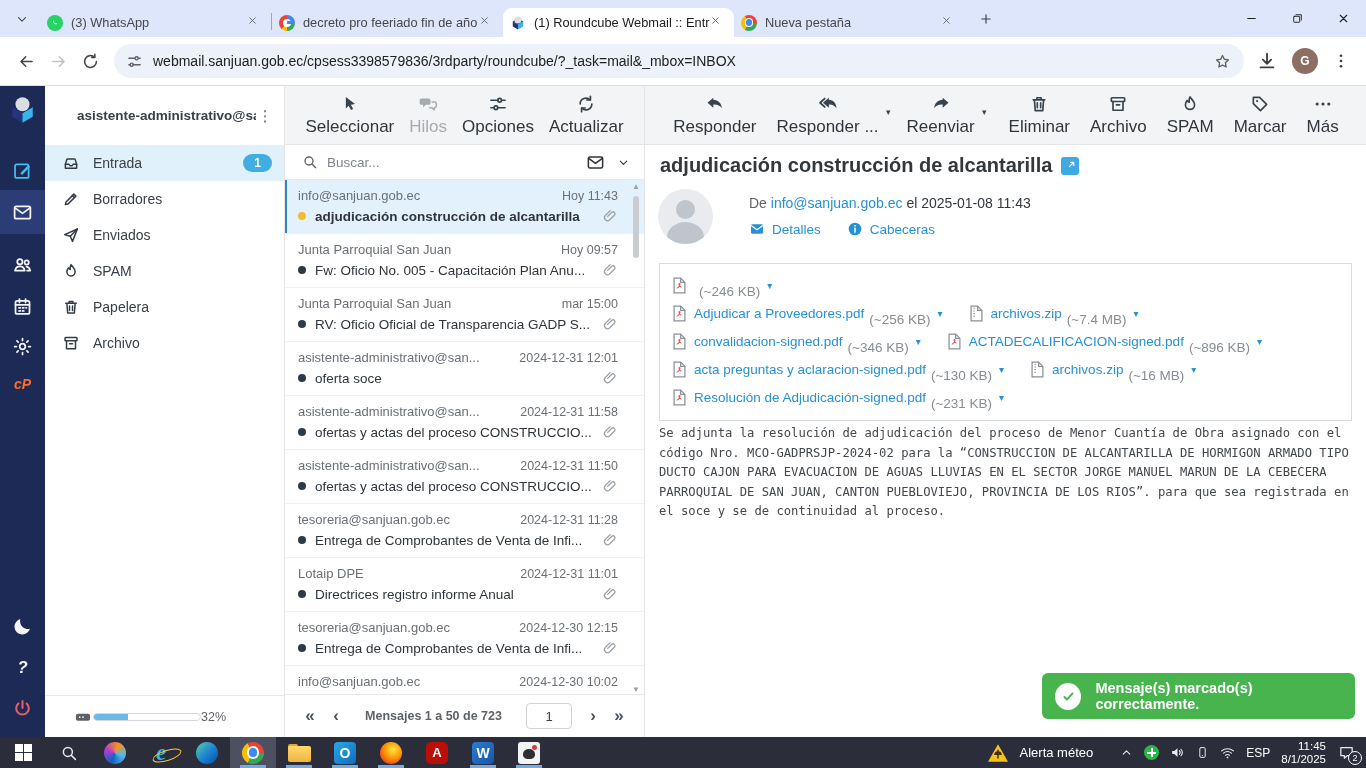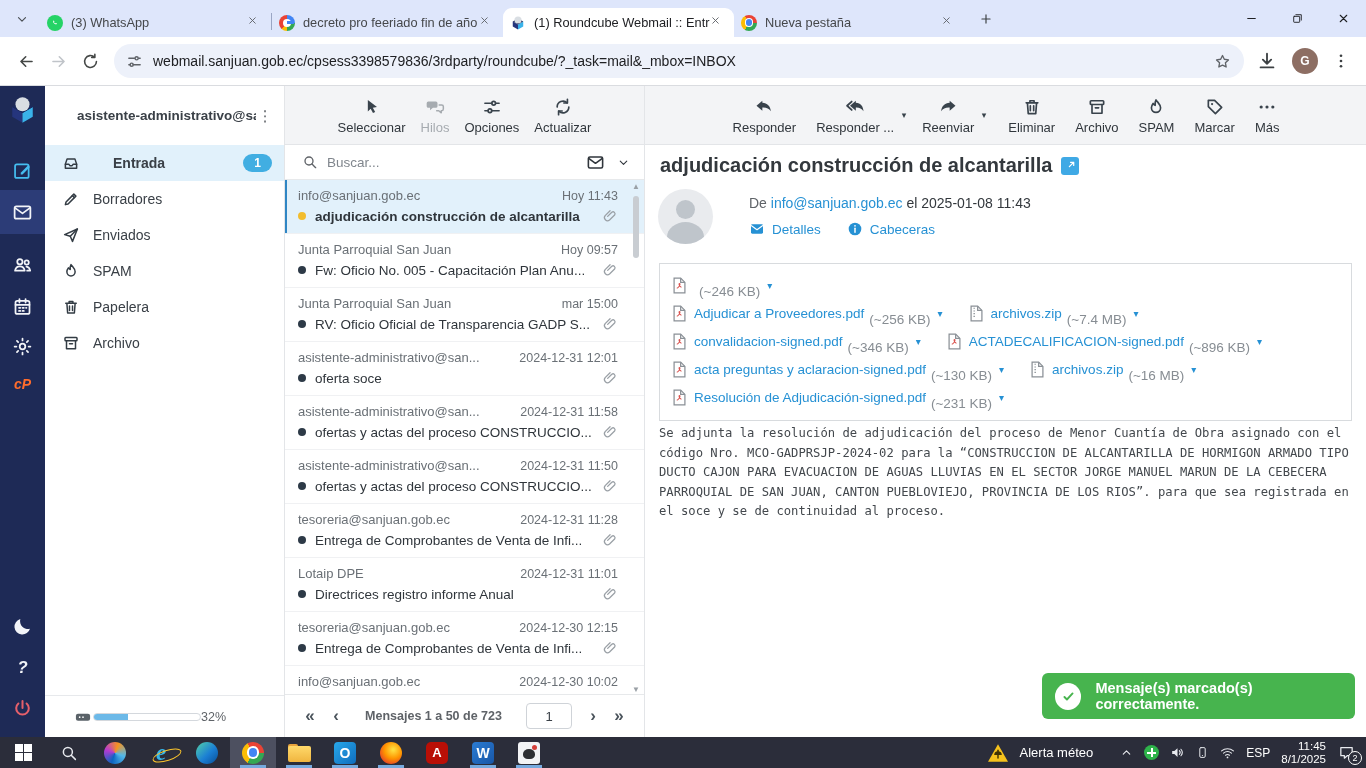--- a/index.html
+++ b/index.html
@@ -63,37 +63,37 @@
   
   .folderpane { position:absolute; left:45px; top:0; width:240px; height:651px; background:#fff; border-right:1px solid #e3e5e8; }
   .acct-row { position:absolute; left:0; top:0; width:100%; height:59px; display:flex; align-items:center; padding:0 10px 0 32px; }
   .acct-name { flex:1; font-size:13.5px; font-weight:bold; color:#3a4047; white-space:nowrap; overflow:hidden; }
   .acct-kebab { width:18px; height:18px; color:#5f6368; font-size:15px; display:flex; align-items:center; justify-content:center; }
   .folders { position:absolute; left:0; top:59px; width:100%; }
   .folder { height:36px; display:flex; align-items:center; padding:0 12px 0 17px; color:#3a4047; }
   .folder .ic { width:18px; height:18px; color:#333c44; margin-right:13px; flex:0 0 18px; }
   .folder .f-label { flex:1; font-size:14px; }
   .folder.selected { background:#e1f1fb; }
-  .folder.selected .f-label { font-weight:bold;margin-left:20px; }
+  .folder.selected .f-label { font-weight:normal; }
   .badge { min-width:29px; height:18px; border-radius:9px; background:#41aee2; color:#fff; font-size:12px; font-weight:bold; display:flex; align-items:center; justify-content:center; padding:0 6px; }
   .quota { position:absolute; left:0; bottom:0; width:100%; height:42px; border-top:1px solid #e7e9ec; display:flex; align-items:center; padding:0 20px 0 28px; }
   .quota .ic { width:20px; height:20px; color:#5a6268; }
   .quota-track { width:108px; height:8px; background:#fff; border:1px solid #d4d8dd; border-radius:5px; overflow:hidden; }
   .quota-fill { height:100%; width:32%; background:#6cb9e8; }
   .quota-pct { font-size:12.5px; color:#5f6368; }
 
   
   .band { position:absolute; left:285px; top:0; width:1081px; height:59px; background:#f3f4f6; border-bottom:1px solid #e3e5e8; }
 
   
   .listpane { position:absolute; left:285px; top:0; width:360px; height:651px; border-right:1px solid #e3e5e8; }
   .list-toolbar { position:absolute; left:0; top:0; width:100%; height:59px; display:flex; justify-content:center; align-items:center; gap:7px; }
   .tbtn { display:flex; flex-direction:column; align-items:center; gap:3px; color:#30363c; padding:0 4px; position:relative; }
   .tbtn .ic { width:20px; height:20px; color:#39434c; }
-  .tbtn .t-label { font-size:13px; }
+  .tbtn .t-label { font-size:17px; }
   .tbtn.disabled, .tbtn.disabled .ic { color:#a6abb0; }
   .tbtn .caret { position:absolute; right:-8px; top:13px; font-size:9px; color:#39434c; }
   .searchrow { position:absolute; left:0; top:59px; width:100%; height:35px; background:#fff; border-bottom:1px solid #e7e9eb; display:flex; align-items:center; padding:0 14px 0 17px; }
   .searchrow .s-ic { width:16px; height:16px; color:#5f6368; margin-right:9px; flex:0 0 16px; }
   .searchrow input { flex:1; border:none; outline:none; font-size:13.5px; color:#3a4047; background:transparent; font-family:"Liberation Sans", sans-serif; }
   .searchrow input::placeholder { color:#80868d; }
   .searchrow .m-ic { width:19px; height:19px; color:#30363c; margin-right:12px; }
   .searchrow .c-ic { width:13px; height:13px; color:#30363c; }
   .msg-rows { position:absolute; left:0; top:94px; width:100%; height:514px; overflow:hidden; }
   .msg-row { height:54px; padding:8px 26px 0 13px; border-bottom:1px solid #f0f1f3; }

